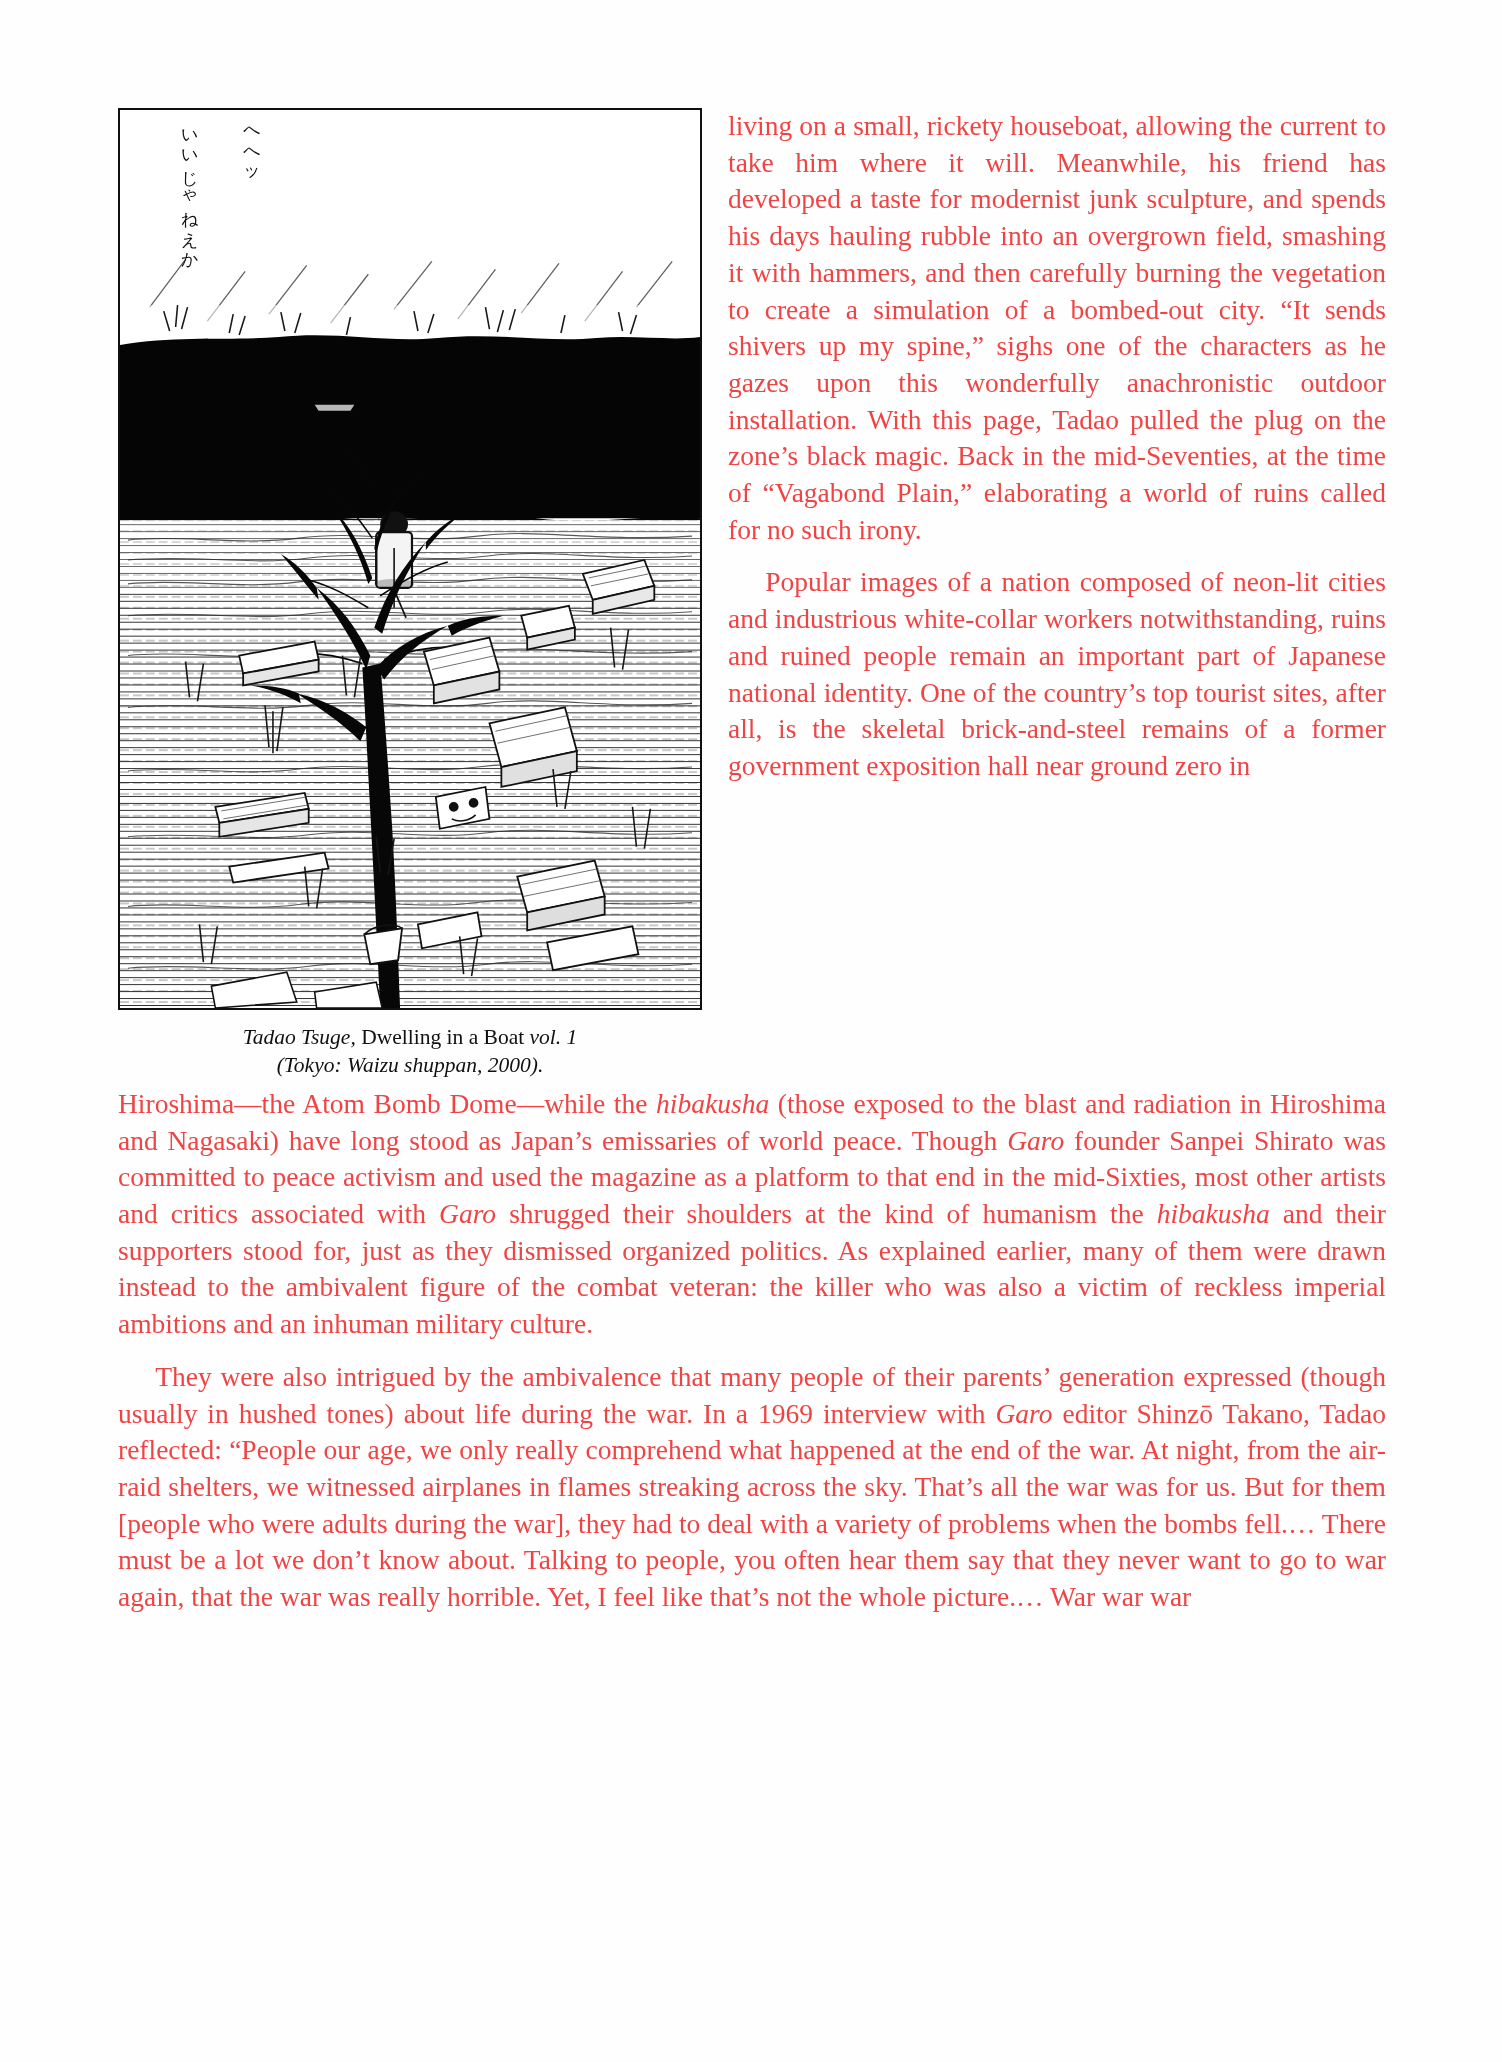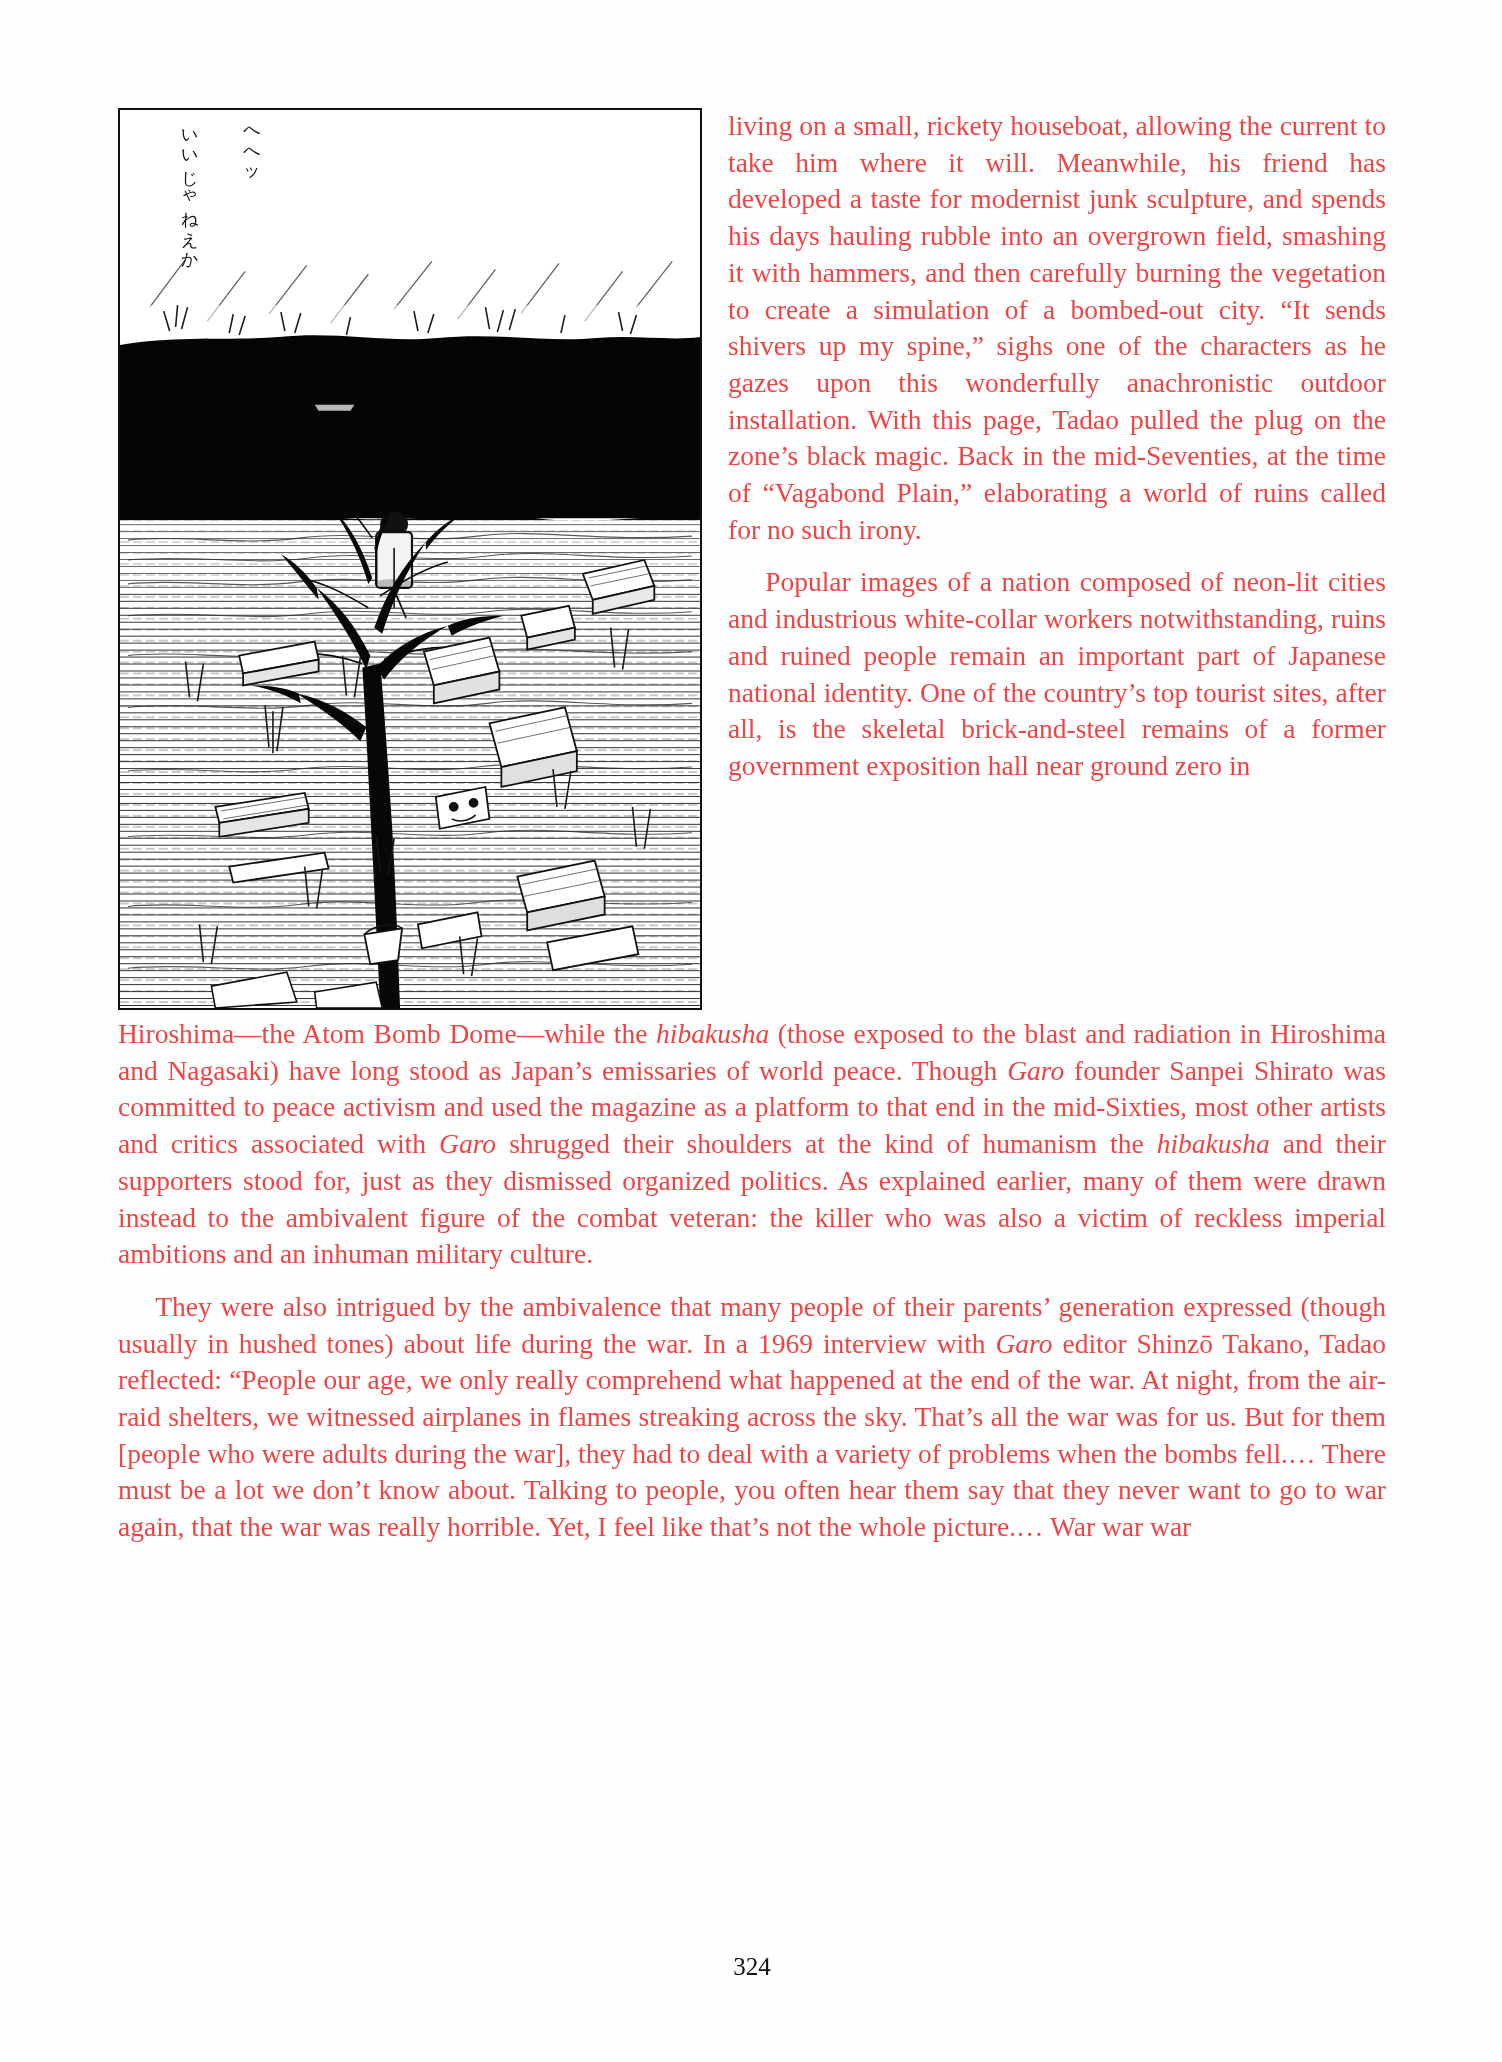--- a/index.html
+++ b/index.html
@@ -312,29 +312,32 @@
               <path d="M196 886 L258 876 L264 902 L198 902 Z"></path>
             </g>
           </svg>
 
           <div class="bubble-text">
             <span class="bubble-line">へへッ</span>
             <span class="bubble-line">いいじゃねえか</span>
           </div>
         </div>
 
+        <figcaption class="caption">
+          <i>Tadao Tsuge,</i><span> Dwelling in a Boat </span><i>vol. 1</i><br>
+          <i>(Tokyo: Waizu shuppan, 2000).</i>
+        </figcaption>
       </figure>
 
       <div class="col-right">
         <p class="body">living on a small, rickety houseboat, allowing the current to take him where it will. Meanwhile, his friend has developed a taste for modernist junk sculpture, and spends his days hauling rubble into an overgrown field, smashing it with hammers, and then carefully burning the vegetation to create a simulation of a bombed-out city. “It sends shivers up my spine,” sighs one of the characters as he gazes upon this wonderfully anachronistic outdoor installation. With this page, Tadao pulled the plug on the zone’s black magic. Back in the mid-Seventies, at the time of “Vagabond Plain,” elaborating a world of ruins called for no such irony.</p>
         <p class="body indent">Popular images of a nation composed of neon-lit cities and industrious white-collar workers notwithstanding, ruins and ruined people remain an important part of Japanese national identity. One of the country’s top tourist sites, after all, is the skeletal brick-and-steel remains of a former government exposition hall near ground zero in </p>
       </div>
     </div>
 
     <div class="full-width">
       <p class="body"><span>Hiroshima—the Atom Bomb Dome—while the </span><i>hibakusha</i><span> (those exposed to the blast and radiation in Hiroshima and Nagasaki) have long stood as Japan’s emissaries of world peace. Though </span><i>Garo</i><span> founder Sanpei Shirato was committed to peace activism and used the magazine as a platform to that end in the mid-Sixties, most other artists and critics associated with </span><i>Garo</i><span> shrugged their shoulders at the kind of humanism the </span><i>hibakusha</i><span> and their supporters stood for, just as they dismissed organized politics. As explained earlier, many of them were drawn instead to the ambivalent figure of the combat veteran: the killer who was also a victim of reckless imperial ambitions and an inhuman military culture.</span></p>
 
       <p class="body indent"><span>They were also intrigued by the ambivalence that many people of their parents’ generation expressed (though usually in hushed tones) about life during the war. In a 1969 interview with </span><i>Garo</i><span> editor Shinzō Takano, Tadao reflected: “People our age, we only really comprehend what happened at the end of the war. At night, from the air-raid shelters, we witnessed airplanes in flames streaking across the sky. That’s all the war was for us. But for them [people who were adults during the war], they had to deal with a variety of problems when the bombs fell.… There must be a lot we don’t know about. Talking to people, you often hear them say that they never want to go to war again, that the war was really horrible. Yet, I feel like that’s not the whole picture.… War war war</span></p>
     </div>
 
-    <div class="page-number">324</div>
   </div>
 </div>
 
 </body></html>

